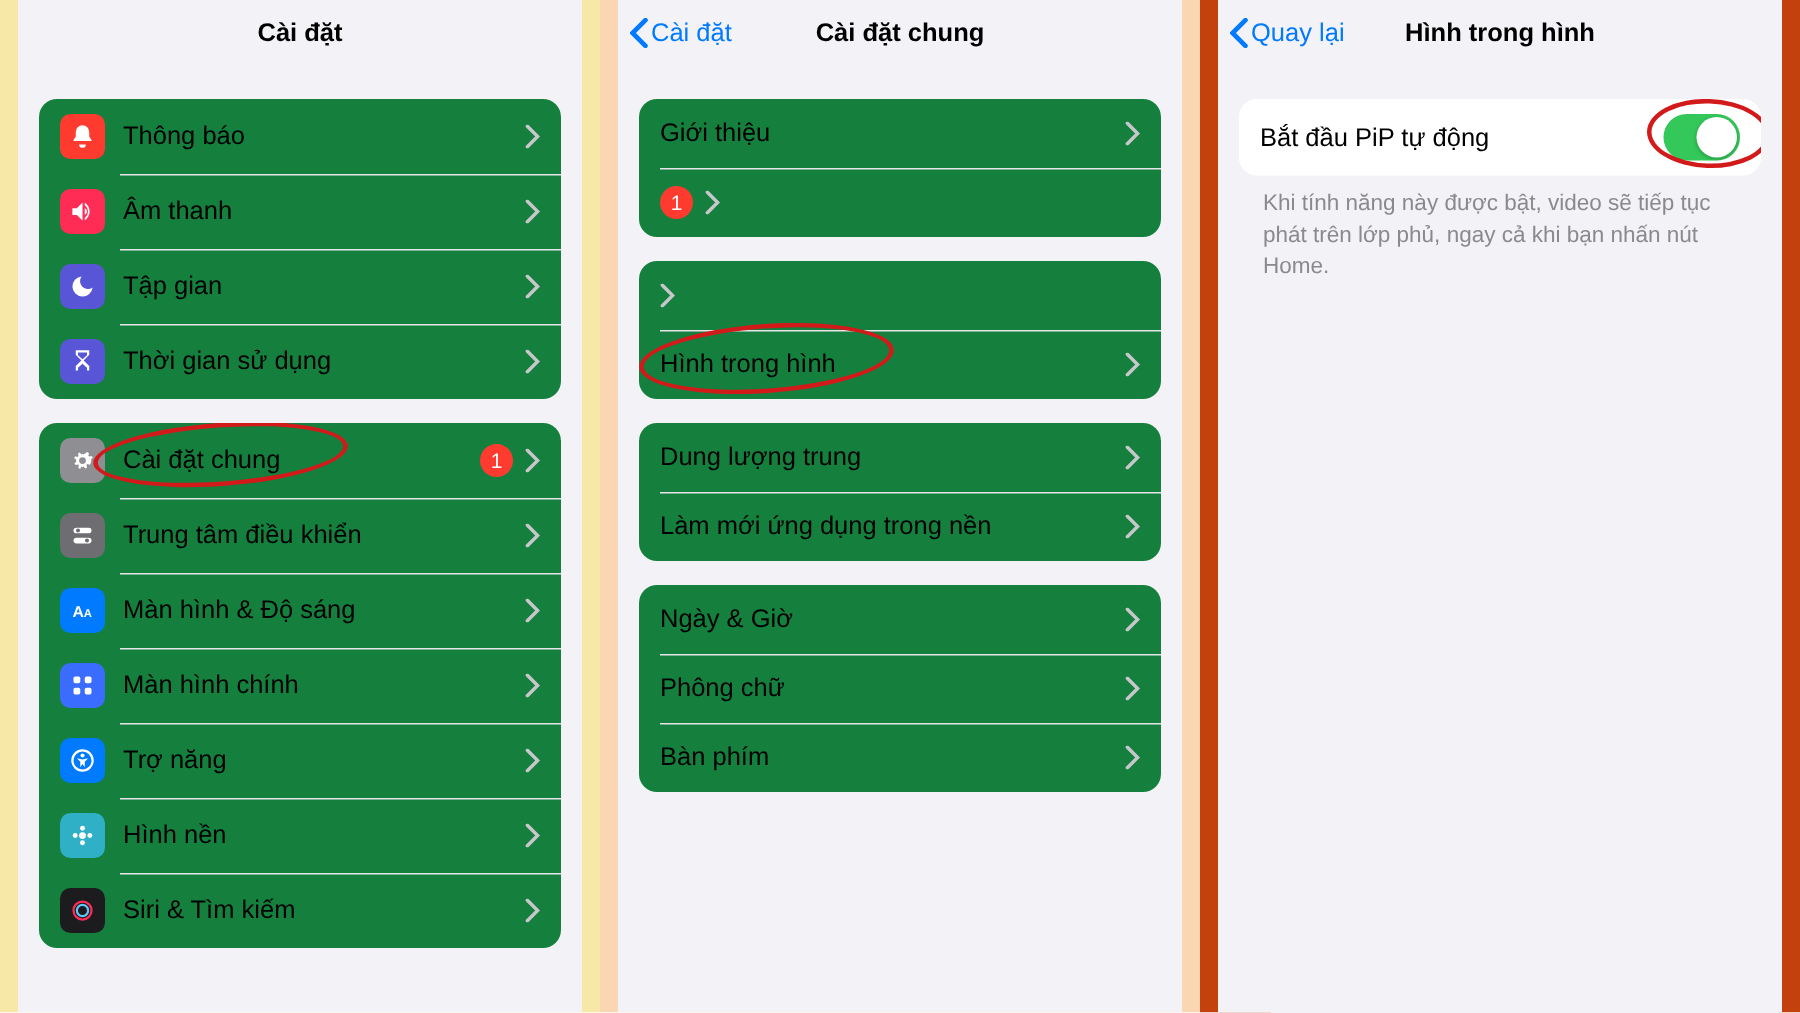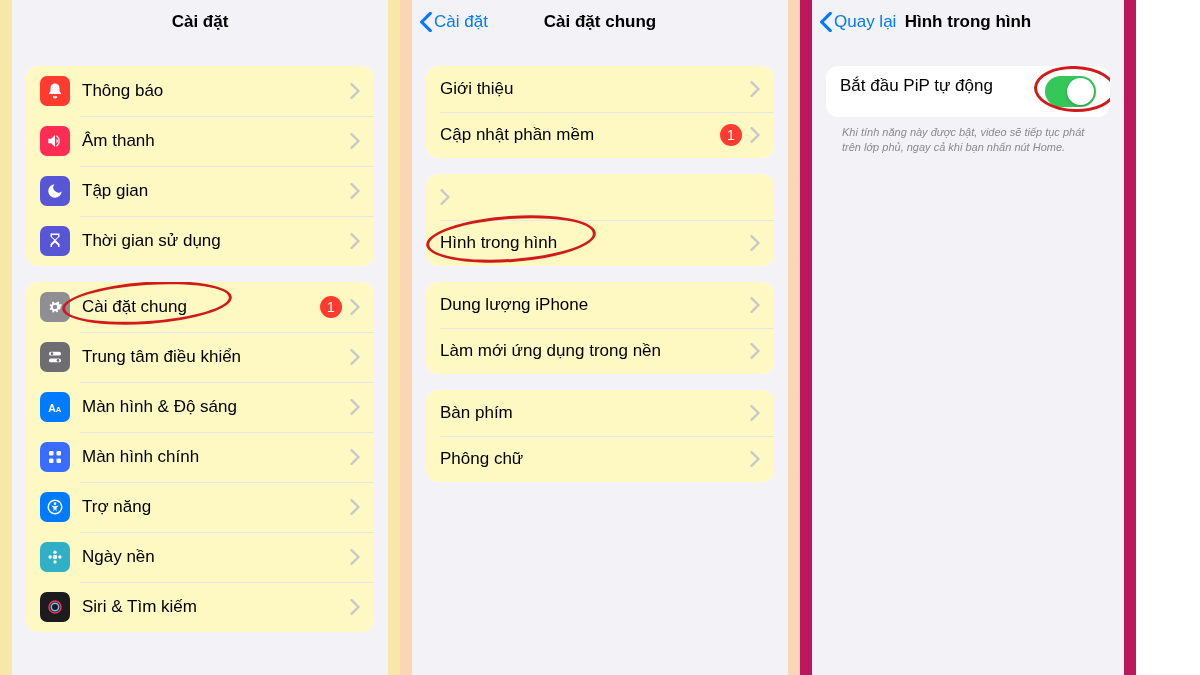--- a/index.html
+++ b/index.html
@@ -13,21 +13,21 @@
   }
 
   .column {
     height: 675px;
     padding: 0 12px;
     display: flex;
     flex-direction: column;
   }
   .col1 { width: 400px; background: #f8e8a8; }
   .col2 { width: 400px; background: #fbd6b3; }
-  .col3 { width: 336px; background: #be185d; }
+  .col3 { width: 400px; background: #c2410c; }
 
   .phone-surface {
     background: #f2f2f7;
     height: 100%;
     display: flex;
     flex-direction: column;
     overflow: hidden;
   }
 
   .nav {
@@ -68,21 +68,21 @@
   }
   .group.first { margin-top: 22px; }
 
   .row {
     min-height: 46px;
     padding: 10px 14px 10px 14px;
     display: flex;
     align-items: center;
     position: relative;
     cursor: pointer;
-    background: #fef9c3;
+    background: #15803d;
   }
   .row + .row::before {
     content: "";
     position: absolute;
     top: 0;
     left: 14px;
     right: 0;
     height: 1px;
     background: #e5e5ea;
   }
@@ -123,21 +123,21 @@
 
   .chevron {
     color: #c7c7cc;
     flex-shrink: 0;
   }
 
   .toggle-row {
     min-height: 46px;
     padding: 10px 14px;
     display: flex;
-    align-items: flex-start;
+    align-items: center;
     background: #fff;
     border-radius: 12px;
     position: relative;
   }
   .toggle {
     width: 51px;
     height: 31px;
     border-radius: 15.5px;
     background: #34c759;
     position: relative;
@@ -149,25 +149,24 @@
     height: 27px;
     border-radius: 50%;
     background: #fff;
     position: absolute;
     top: 2px;
     right: 2px;
     box-shadow: 0 1px 3px rgba(0,0,0,0.25);
   }
 
   .footer-text {
-    font-size: 11px;
+    font-size: 15px;
     color: #8a8a8e;
     padding: 8px 16px 0 16px;
     line-height: 1.4;
-    font-style: italic;
   }
 
   .annot {
     position: absolute;
     border: 3px solid #d21a1a;
     border-radius: 50%;
     pointer-events: none;
     transform: rotate(-4deg);
   }
 
@@ -309,21 +308,21 @@
         <div class="row with-icon">
           <div class="icon-slot bg-teal">
             <svg viewBox="0 0 24 24" fill="#fff">
                 <circle cx="12" cy="12" r="3"></circle>
                 <circle cx="12" cy="5.5" r="2.2"></circle>
                 <circle cx="12" cy="18.5" r="2.2"></circle>
                 <circle cx="5.5" cy="12" r="2.2"></circle>
                 <circle cx="18.5" cy="12" r="2.2"></circle>
               </svg>
           </div>
-          <div class="row-label">Ngày nền</div>
+          <div class="row-label">Hình nền</div>
           <svg class="chevron" width="10" height="16" viewBox="0 0 8 14">
               <path d="M1 1l6 6-6 6" stroke="currentColor" stroke-width="2" fill="none" stroke-linecap="round"></path>
             </svg>
         </div>
         <div class="row with-icon">
           <div class="icon-slot bg-black">
             <svg viewBox="0 0 24 24">
                 <circle cx="12" cy="12" r="8" fill="none" stroke="#ff2d55" stroke-width="2"></circle>
                 <circle cx="12" cy="12" r="5" fill="none" stroke="#5ac8fa" stroke-width="2"></circle>
               </svg>
@@ -353,21 +352,20 @@
     <div class="content">
 
       <div class="group first">
         <div class="row">
           <div class="row-label">Giới thiệu</div>
           <svg class="chevron" width="10" height="16" viewBox="0 0 8 14">
               <path d="M1 1l6 6-6 6" stroke="currentColor" stroke-width="2" fill="none" stroke-linecap="round"></path>
             </svg>
         </div>
         <div class="row">
-          <div class="row-label">Cập nhật phần mềm</div>
           <div class="badge">1</div>
           <svg class="chevron" width="10" height="16" viewBox="0 0 8 14">
               <path d="M1 1l6 6-6 6" stroke="currentColor" stroke-width="2" fill="none" stroke-linecap="round"></path>
             </svg>
         </div>
       </div>
 
       <div class="group">
         <div class="row">
           <svg class="chevron" width="10" height="16" viewBox="0 0 8 14">
@@ -378,42 +376,48 @@
           <div class="row-label">Hình trong hình</div>
           <svg class="chevron" width="10" height="16" viewBox="0 0 8 14">
               <path d="M1 1l6 6-6 6" stroke="currentColor" stroke-width="2" fill="none" stroke-linecap="round"></path>
             </svg>
           <div class="annot" style="left:0px; top:-4px; width:170px; height:46px;"></div>
         </div>
       </div>
 
       <div class="group">
         <div class="row">
-          <div class="row-label">Dung lượng iPhone</div>
+          <div class="row-label">Dung lượng trung</div>
           <svg class="chevron" width="10" height="16" viewBox="0 0 8 14">
               <path d="M1 1l6 6-6 6" stroke="currentColor" stroke-width="2" fill="none" stroke-linecap="round"></path>
             </svg>
         </div>
         <div class="row">
           <div class="row-label">Làm mới ứng dụng trong nền</div>
           <svg class="chevron" width="10" height="16" viewBox="0 0 8 14">
               <path d="M1 1l6 6-6 6" stroke="currentColor" stroke-width="2" fill="none" stroke-linecap="round"></path>
             </svg>
         </div>
       </div>
 
       <div class="group">
         <div class="row">
+          <div class="row-label">Ngày &amp; Giờ</div>
+          <svg class="chevron" width="10" height="16" viewBox="0 0 8 14">
+              <path d="M1 1l6 6-6 6" stroke="currentColor" stroke-width="2" fill="none" stroke-linecap="round"></path>
+            </svg>
+        </div>
+        <div class="row">
+          <div class="row-label">Phông chữ</div>
+          <svg class="chevron" width="10" height="16" viewBox="0 0 8 14">
+              <path d="M1 1l6 6-6 6" stroke="currentColor" stroke-width="2" fill="none" stroke-linecap="round"></path>
+            </svg>
+        </div>
+        <div class="row">
           <div class="row-label">Bàn phím</div>
-          <svg class="chevron" width="10" height="16" viewBox="0 0 8 14">
-              <path d="M1 1l6 6-6 6" stroke="currentColor" stroke-width="2" fill="none" stroke-linecap="round"></path>
-            </svg>
-        </div>
-        <div class="row">
-          <div class="row-label">Phông chữ</div>
           <svg class="chevron" width="10" height="16" viewBox="0 0 8 14">
               <path d="M1 1l6 6-6 6" stroke="currentColor" stroke-width="2" fill="none" stroke-linecap="round"></path>
             </svg>
         </div>
       </div>
 
     </div>
   </div>
 </div>
 

